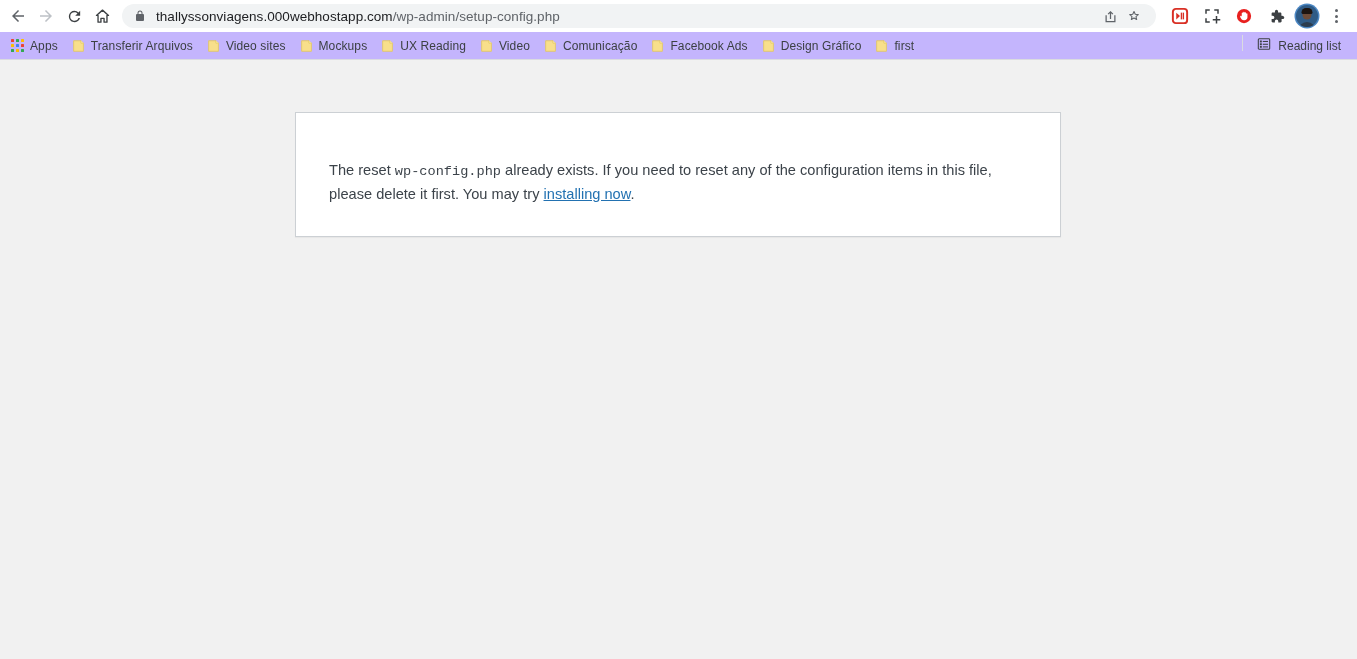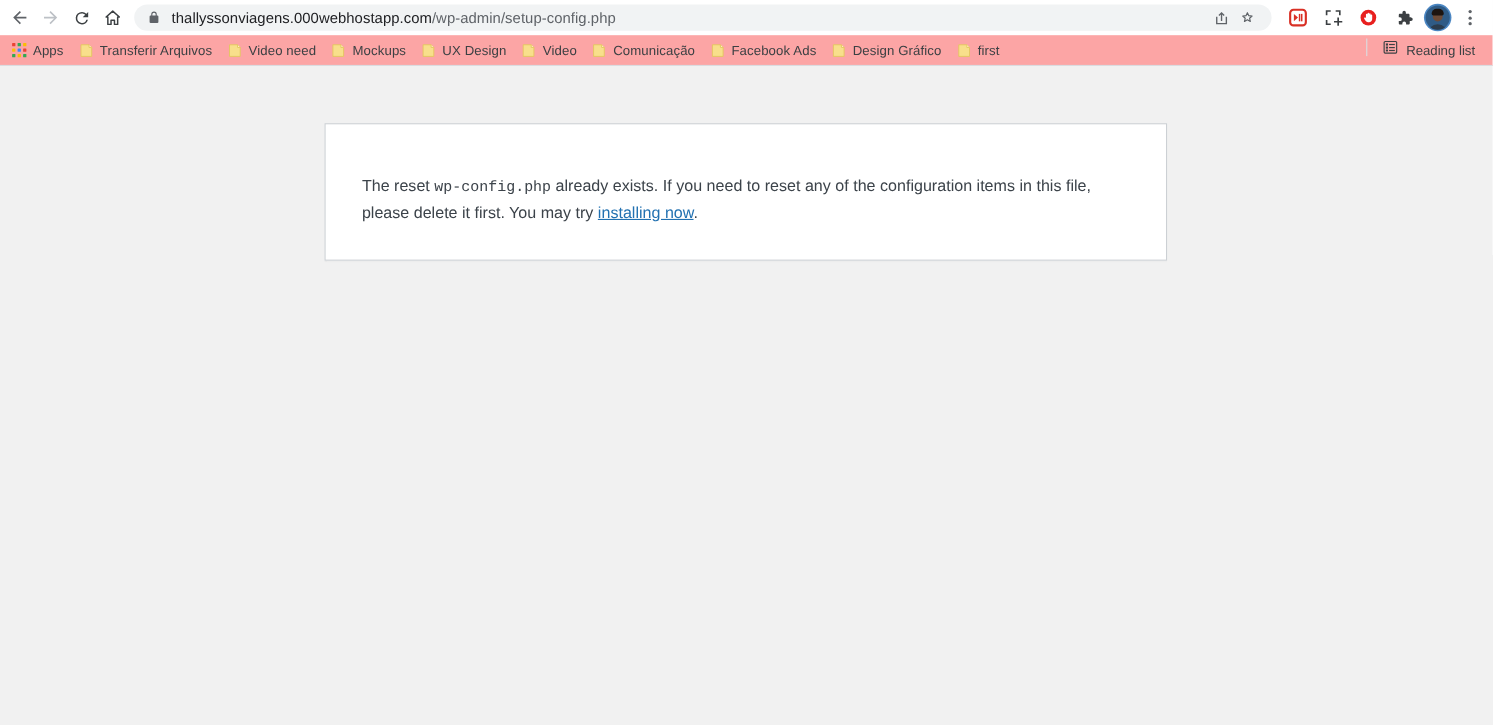--- a/index.html
+++ b/index.html
@@ -126,21 +126,21 @@
   }
   .menu-dots span { width: 3px; height: 3px; border-radius: 50%; background: #5f6368; display: block; }
 
   
   .bookmarks {
     height: 28px;
     flex: 0 0 28px;
     display: flex;
     align-items: center;
     padding: 0 4px 0 4px;
-    background: #fca5a5;
+    background: #c4b5fd;
     border-bottom: 1px solid #dadce0;
     position: relative;
   }
   .bm {
     display: flex;
     align-items: center;
     height: 22px;
     padding: 0 8px 0 6px;
     border-radius: 4px;
     cursor: pointer;
@@ -350,41 +350,41 @@
       <span class="bm-label">Transferir Arquivos</span>
     </div>
 
     <div class="bm">
       <span class="folder-icon">
         <svg width="13" height="14" viewBox="0 0 16 16">
             <path d="M2 1.5h9l3 3v10H2z" fill="#f8df8b" stroke="#e3c65e" stroke-width="1"></path>
             <path d="M11 1.5v3h3" fill="#fff4c4" stroke="#e3c65e" stroke-width="1"></path>
           </svg>
       </span>
-      <span class="bm-label">Video need</span>
+      <span class="bm-label">Video sites</span>
     </div>
 
     <div class="bm">
       <span class="folder-icon">
         <svg width="13" height="14" viewBox="0 0 16 16">
             <path d="M2 1.5h9l3 3v10H2z" fill="#f8df8b" stroke="#e3c65e" stroke-width="1"></path>
             <path d="M11 1.5v3h3" fill="#fff4c4" stroke="#e3c65e" stroke-width="1"></path>
           </svg>
       </span>
       <span class="bm-label">Mockups</span>
     </div>
 
     <div class="bm">
       <span class="folder-icon">
         <svg width="13" height="14" viewBox="0 0 16 16">
             <path d="M2 1.5h9l3 3v10H2z" fill="#f8df8b" stroke="#e3c65e" stroke-width="1"></path>
             <path d="M11 1.5v3h3" fill="#fff4c4" stroke="#e3c65e" stroke-width="1"></path>
           </svg>
       </span>
-      <span class="bm-label">UX Design</span>
+      <span class="bm-label">UX Reading</span>
     </div>
 
     <div class="bm">
       <span class="folder-icon">
         <svg width="13" height="14" viewBox="0 0 16 16">
             <path d="M2 1.5h9l3 3v10H2z" fill="#f8df8b" stroke="#e3c65e" stroke-width="1"></path>
             <path d="M11 1.5v3h3" fill="#fff4c4" stroke="#e3c65e" stroke-width="1"></path>
           </svg>
       </span>
       <span class="bm-label">Video</span>

